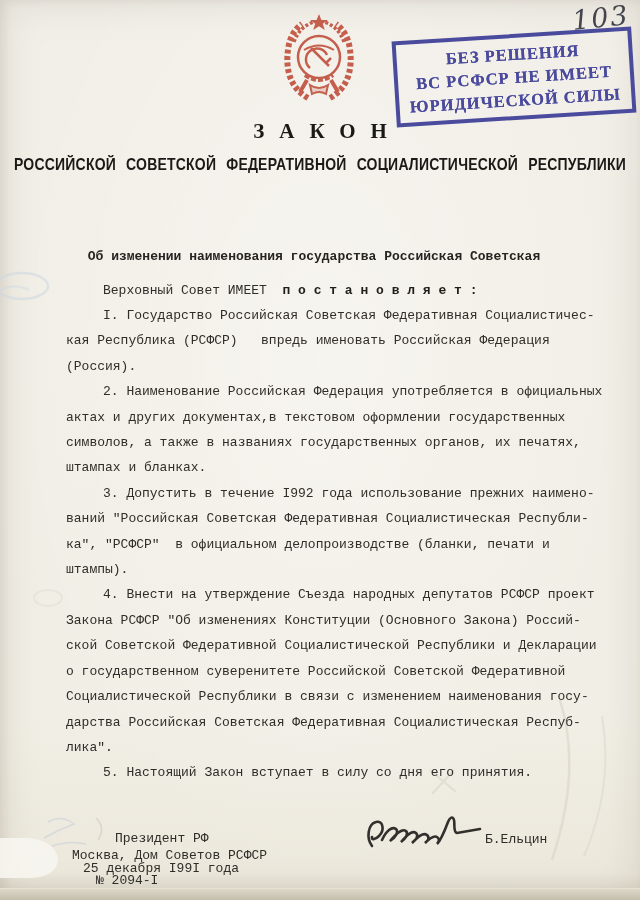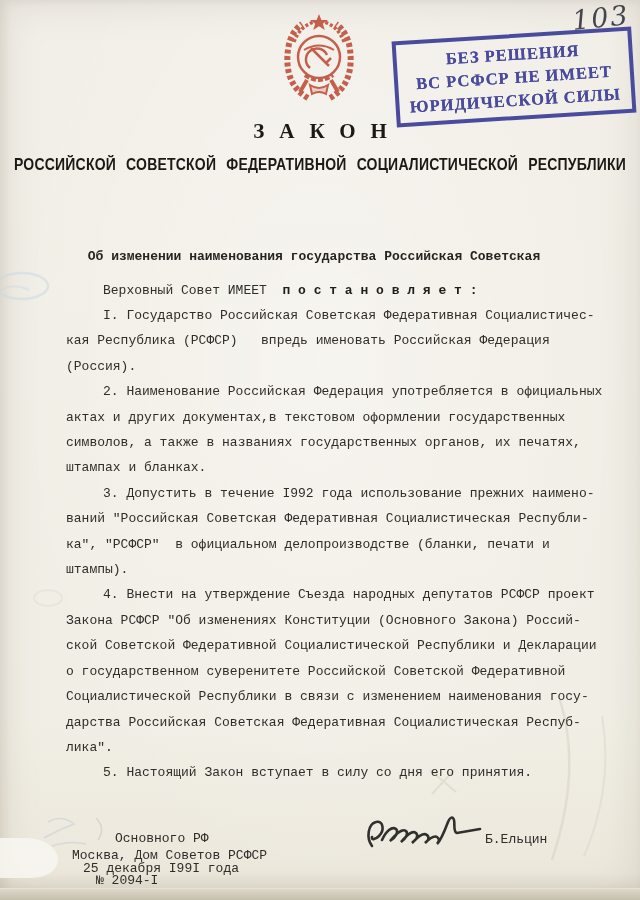--- a/index.html
+++ b/index.html
@@ -123,21 +123,21 @@
   <div class="republic-line">РОССИЙСКОЙ СОВЕТСКОЙ ФЕДЕРАТИВНОЙ СОЦИАЛИСТИЧЕСКОЙ РЕСПУБЛИКИ</div>
 
   <div class="subject">
     <div>Об изменении наименования государства Российская Советская</div>
   </div>
 
   <div class="preamble typed"><span>Верховный Совет ИМЕЕТ  </span><span class="verb">п о с т а н о в л я е т :</span></div>
 
   <div class="body-text typed"><div class="line indent">I. Государство Российская Советская Федеративная Социалистичес-</div><div class="line">кая Республика (РСФСР)   впредь именовать Российская Федерация</div><div class="line">(Россия).</div><div class="line indent gap">2. Наименование Российская Федерация употребляется в официальных</div><div class="line">актах и других документах,в текстовом оформлении государственных</div><div class="line">символов, а также в названиях государственных органов, их печатях,</div><div class="line">штампах и бланках.</div><div class="line indent gap">3. Допустить в течение I992 года использование прежних наимено-</div><div class="line">ваний "Российская Советская Федеративная Социалистическая Республи-</div><div class="line">ка", "РСФСР"  в официальном делопроизводстве (бланки, печати и</div><div class="line">штампы).</div><div class="line indent gap">4. Внести на утверждение Съезда народных депутатов РСФСР проект</div><div class="line">Закона РСФСР "Об изменениях Конституции (Основного Закона) Россий-</div><div class="line">ской Советской Федеративной Социалистической Республики и Декларации</div><div class="line">о государственном суверенитете Российской Советской Федеративной</div><div class="line">Социалистической Республики в связи с изменением наименования госу-</div><div class="line">дарства Российская Советская Федеративная Социалистическая Респуб-</div><div class="line">лика".</div><div class="line indent gap">5. Настоящий Закон вступает в силу со дня его принятия.</div></div>
 
-  <div class="f-item typed signer-title">Основного РФ</div>
+  <div class="f-item typed signer-title">Президент РФ</div>
   <svg class="signature" width="135" height="58" viewBox="0 0 135 58">
     <path d="M14,44 c-6,-8 -4,-22 4,-24 c7,-2 9,8 3,14 c-4,4 -8,4 -7,1
              m10,3 c4,-9 10,-14 14,-11 c3,3 -1,9 -6,12 c6,-7 12,-13 16,-10 c3,3 -1,8 -5,11
              c6,-7 11,-12 15,-9 c3,3 0,7 -4,10 c6,-6 11,-11 15,-8 c3,3 1,6 -2,8
              c5,-5 9,-8 12,-6 c3,2 2,5 0,7 c4,-4 8,-14 11,-22 c2,-5 5,-6 6,-2 c1,4 -1,12 3,13 l23,-4" fill="none" stroke="#21201d" stroke-width="2.6" stroke-linecap="round" opacity="0.92"></path>
   </svg>
   <div class="f-item typed signer-name">Б.Ельцин</div>
   <div class="f-item typed place-line">Москва, Дом Советов РСФСР</div>
   <div class="f-item typed date-line">25 декабря I99I года</div>
   <div class="f-item typed number-line">№ 2094-I</div>

